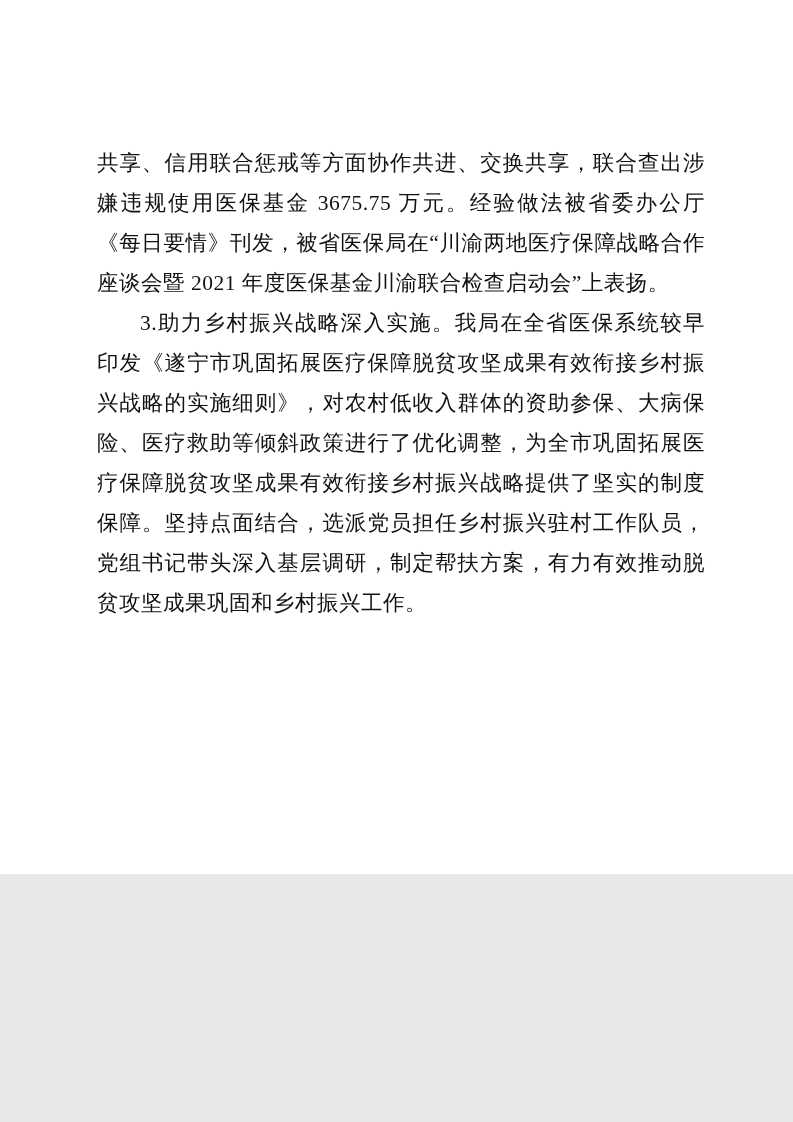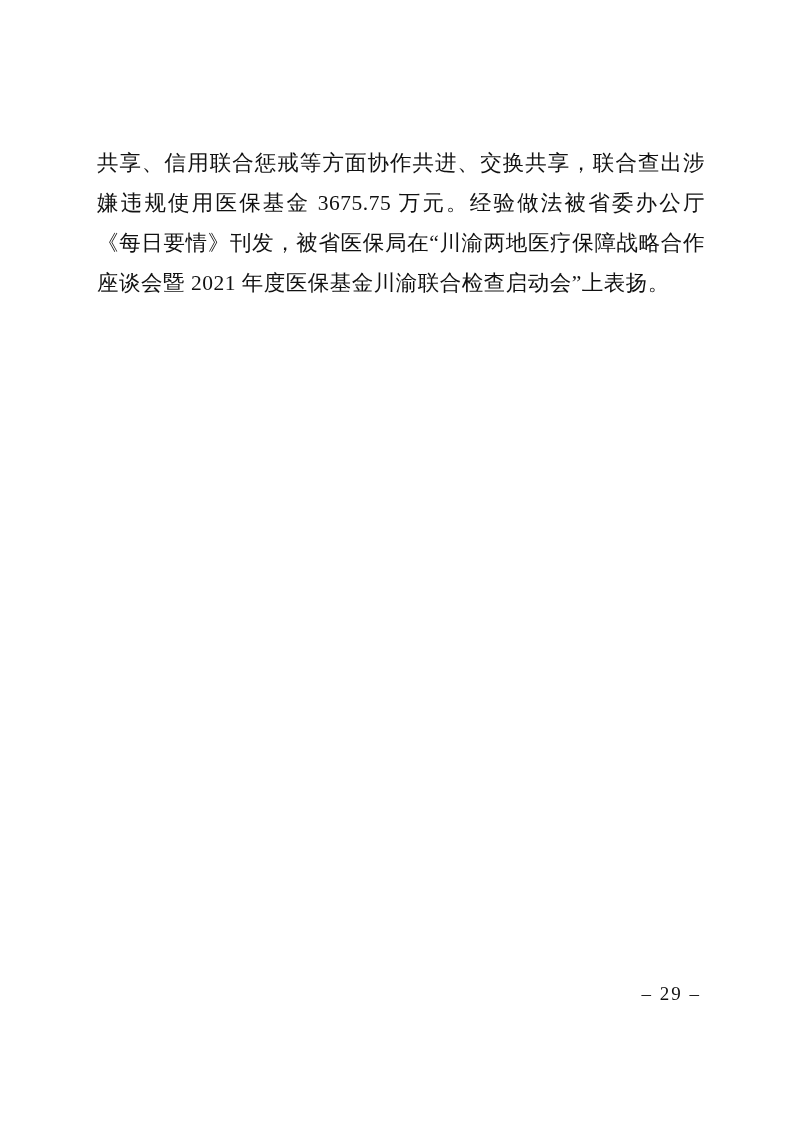--- a/index.html
+++ b/index.html
@@ -3,21 +3,21 @@
 <meta charset="utf-8">
 <style>
   html, body {
     margin: 0;
     padding: 0;
     background: #e8e8e8;
   }
   .page {
     position: relative;
     width: 793px;
-    height: 1122px;
+    height: 874px;
     margin: 0 auto;
     background: #ffffff;
     color: #111111;
     font-family: "Liberation Serif", "DejaVu Serif", serif;
     overflow: hidden;
     box-sizing: border-box;
   }
   .text-block {
     position: absolute;
     left: 97px;
@@ -45,15 +45,16 @@
     letter-spacing: 2px;
     font-family: "Liberation Serif", "DejaVu Serif", serif;
   }
 </style>
 </head>
 <body>
 
 <div class="page">
   <div class="text-block">
     <p>共享、信用联合惩戒等方面协作共进、交换共享，联合查出涉嫌违规使用医保基金 3675.75 万元。经验做法被省委办公厅《每日要情》刊发，被省医保局在“川渝两地医疗保障战略合作座谈会暨 2021 年度医保基金川渝联合检查启动会”上表扬。</p>
+    <p class="indent">3.助力乡村振兴战略深入实施。我局在全省医保系统较早印发《遂宁市巩固拓展医疗保障脱贫攻坚成果有效衔接乡村振兴战略的实施细则》，对农村低收入群体的资助参保、大病保险、医疗救助等倾斜政策进行了优化调整，为全市巩固拓展医疗保障脱贫攻坚成果有效衔接乡村振兴战略提供了坚实的制度保障。坚持点面结合，选派党员担任乡村振兴驻村工作队员，党组书记带头深入基层调研，制定帮扶方案，有力有效推动脱贫攻坚成果巩固和乡村振兴工作。</p>
   </div>
   <div class="page-number">– 29 –</div>
 </div>
 
 </body></html>

